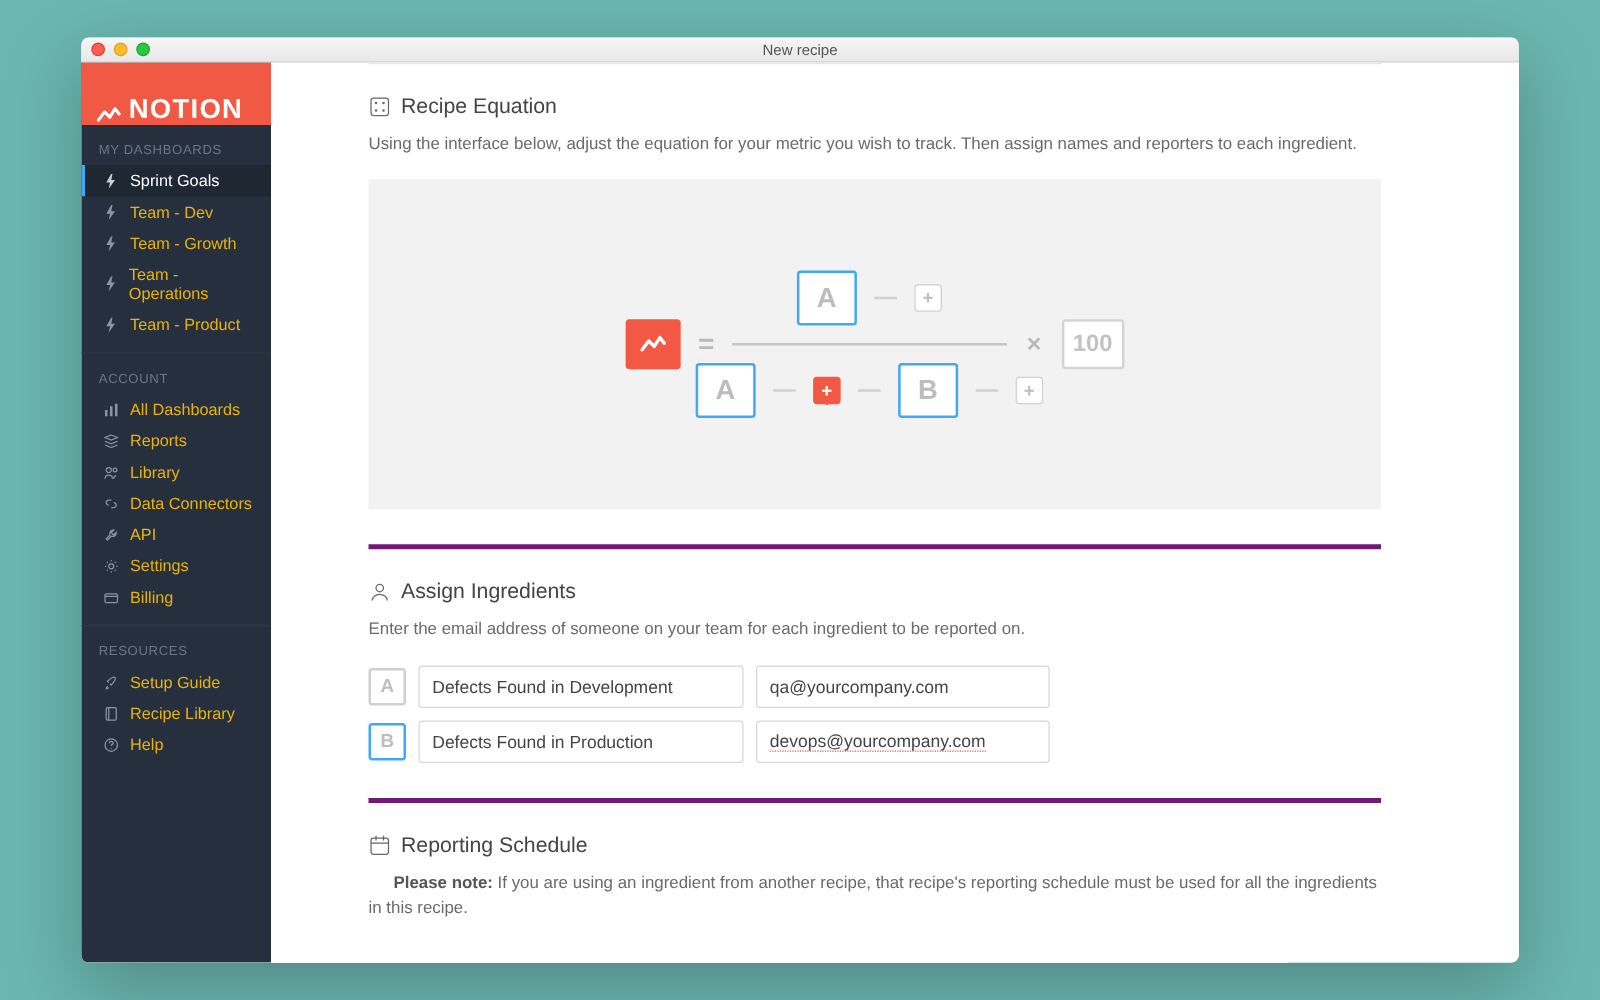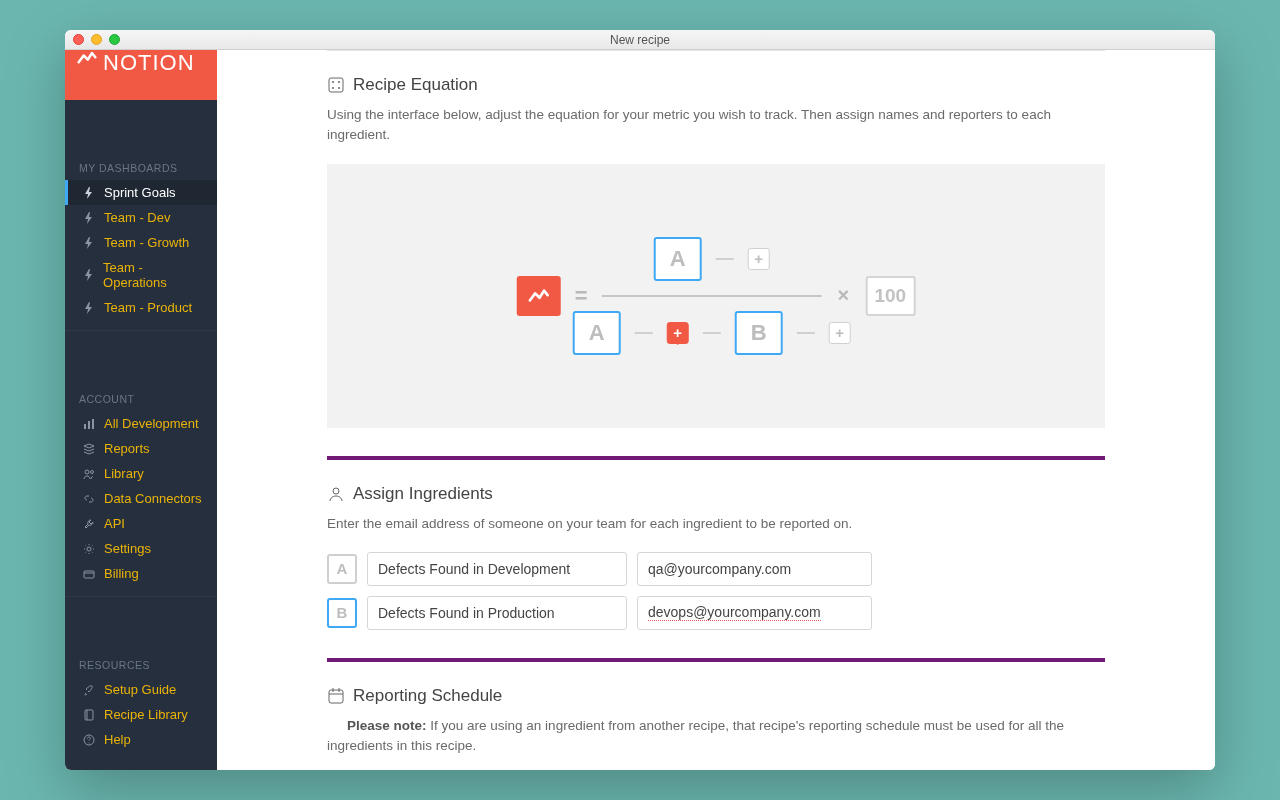--- a/index.html
+++ b/index.html
@@ -30,38 +30,38 @@
   .dot.yellow{background:#ffbd2e;border:1px solid #e0a020;}
   .dot.green{background:#28c940;border:1px solid #1da531;}
   .titlebar-title{margin:0 auto;}
   .body { flex:1; display:flex; min-height:0; }
   .sidebar {
     width: 152px; background:#262f3d; color:#b7c0cc;
     display:flex; flex-direction:column; font-size:13px;
   }
   .brand {
     background:#f25944; color:#fff; height:50px;
-    display:flex; align-items:flex-start; padding:0 12px;
-    font-weight:400; font-size:22px; letter-spacing:1px;
+    display:flex; align-items:flex-end; padding:0 12px;
+    font-weight:700; font-size:22px; letter-spacing:1px;
   }
   .brand svg{margin-right:6px;}
   .nav-section-label {
-    padding: 14px 14px 6px; font-size:10.5px; letter-spacing:.5px; color:#6b7685;margin-top:48px;
+    padding: 14px 14px 6px; font-size:10.5px; letter-spacing:.5px; color:#6b7685;
   }
   .nav-item {
     display:flex; align-items:center; gap:8px;
     padding:5px 14px; cursor:pointer; color:#eab308;
     border-left:3px solid transparent;
   }
   .nav-item.active { background:#1f2733; border-left-color:#3fa9f5; color:#fff;}
   .nav-item .ico{width:14px;display:inline-flex;justify-content:center;color:#8a94a3;}
   .nav-item.active .ico{color:#c8d0da;}
   .nav-divider{height:1px;background:#2f3847;margin:10px 0 0;}
   .content {
-    flex:1; background:#fff; overflow-y:auto; padding: 0 110px 40px 110px;
+    flex:1; background:#fff; overflow-y:auto; padding: 0 110px 40px 78px;
   }
   .section { padding-top:24px; }
   .section + .section { border-top:4px solid #701a75; margin-top:28px; }
   .section-head { display:flex; align-items:center; gap:8px; font-size:17px; color:#444;}
   .section-head .sh-icon{width:18px;height:18px;display:inline-flex;align-items:center;justify-content:center;color:#666;}
   .section-desc { margin-top:10px; font-size:13.5px; color:#6a6a6a; line-height:1.5;}
   .section-desc b{color:#555;margin-left:20px;}
   .equation-canvas {
     margin-top:18px; background:#f2f2f2; height:264px; position:relative;
   }
@@ -170,21 +170,21 @@
           <div class="nav-divider"></div>
           <div class="nav-section-label">ACCOUNT</div>
           <div class="nav-item">
             <span class="ico">
               <svg width="12" height="12" viewBox="0 0 12 12">
                 <rect x="1" y="6" width="2" height="5" fill="currentColor"></rect>
                 <rect x="5" y="3" width="2" height="8" fill="currentColor"></rect>
                 <rect x="9" y="1" width="2" height="10" fill="currentColor"></rect>
               </svg>
             </span>
-            <span>All Development</span>
+            <span>All Dashboards</span>
           </div>
           <div class="nav-item">
             <span class="ico">
               <svg width="12" height="12" viewBox="0 0 12 12">
                 <path d="M6 1l5 2-5 2-5-2 5-2zM1 6l5 2 5-2M1 9l5 2 5-2" fill="none" stroke="currentColor"></path>
               </svg>
             </span>
             <span>Reports</span>
           </div>
           <div class="nav-item">

